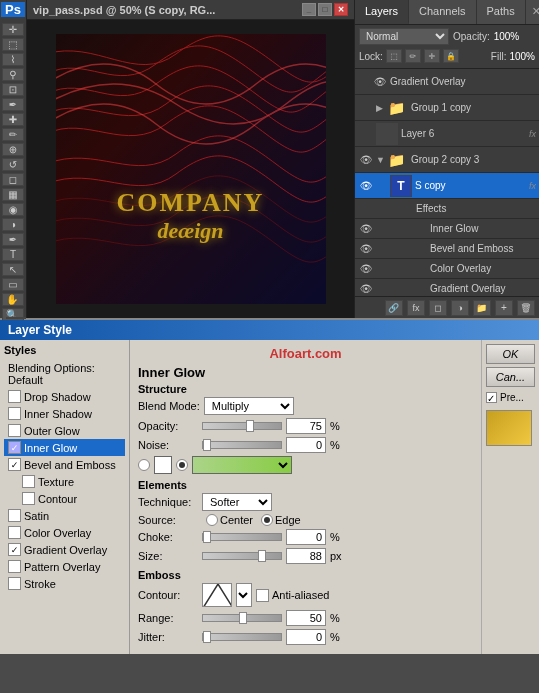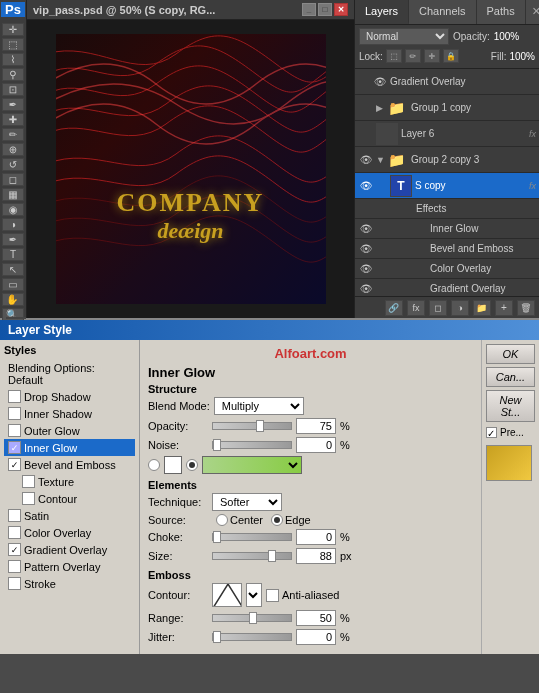--- a/index.html
+++ b/index.html
@@ -50,21 +50,21 @@
     .layer-indent { width: 14px; }
     .effect-item { display: flex; align-items: center; height: 20px; border-bottom: 1px solid #2a2a2a; padding: 0 3px; color: #ccc; font-size: 10px; }
     .effect-indent { width: 40px; }
 
     
     .layer-style-dialog { width: 539px; background: #d4d0c8; border-top: 2px solid #888; display: flex; flex-direction: column; }
     .dialog-title { background: linear-gradient(to right, #1054a8, #5090d8); color: white; padding: 3px 8px; font-size: 12px; font-weight: bold; }
     .dialog-body { display: flex; flex: 1; }
 
     
-    .styles-panel { width: 140px; background: #d4d0c8; border-right: 1px solid #999; padding: 4px; }
+    .styles-panel { width: 130px; background: #d4d0c8; border-right: 1px solid #999; padding: 4px; }
     .styles-title { font-weight: bold; font-size: 11px; color: #000; margin-bottom: 4px; }
     .style-item { padding: 2px 4px; font-size: 11px; color: #000; cursor: pointer; display: flex; align-items: center; gap: 3px; }
     .style-item.active { background: #1b6ac9; color: white; }
     .style-checkbox { width: 13px; height: 13px; border: 1px solid #888; background: white; display: flex; align-items: center; justify-content: center; font-size: 9px; flex-shrink: 0; }
     .style-checkbox.checked { }
 
     
     .settings-area { flex: 1; padding: 6px 8px; background: #d4d0c8; overflow-y: auto; }
     .section-title { font-size: 13px; font-weight: bold; color: #cc3333; font-family: Liberation Sans, sans-serif; margin-bottom: 4px; text-align: center; }
     .sub-header { font-weight: bold; font-size: 11px; color: #000; margin: 3px 0 2px 0; }
@@ -476,21 +476,20 @@
           <div class="slider-thumb" style="left:0%;"></div>
         </div>
         <input class="field-input" type="text" value="0" style="">
         <span class="field-unit">%</span>
       </div>
     </div>
 
     <div class="dialog-buttons">
       <button class="dialog-btn">OK</button>
       <button class="dialog-btn">Can...</button>
-      <button class="dialog-btn">New St...</button>
       <div class="preview-check">
         <div class="checkbox-box" style="width:11px;height:11px;">✓</div>
         <span>Pre...</span>
       </div>
       <div class="preview-thumb"></div>
     </div>
   </div>
 </div>
 
 </body></html>

